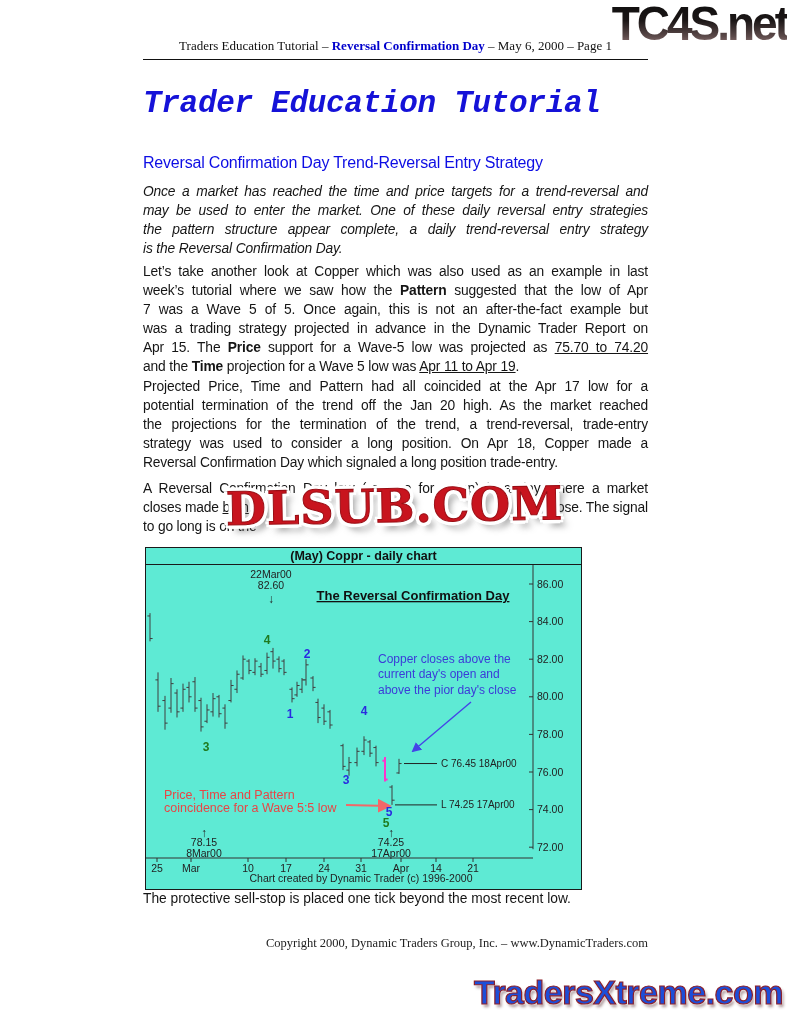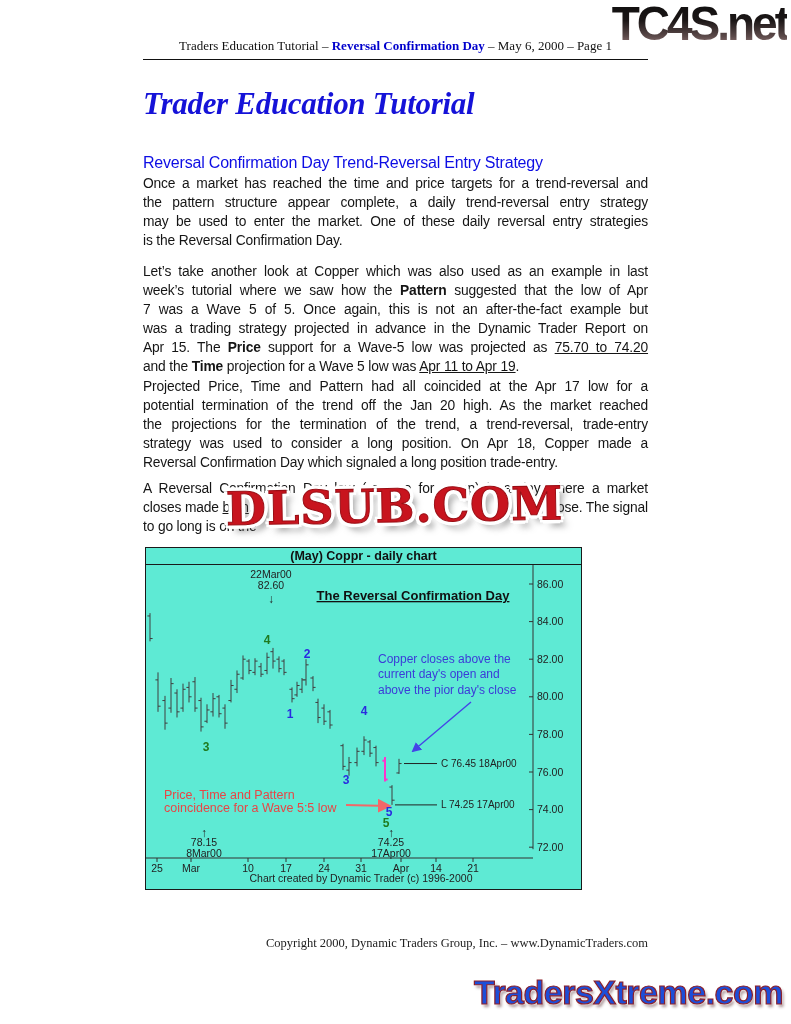--- a/index.html
+++ b/index.html
@@ -13,29 +13,29 @@
         background:linear-gradient(180deg,#0d0d0d 0%,#1c1717 45%,#5c4a4a 78%,#9b8080 100%);
         -webkit-background-clip:text;background-clip:text;color:transparent;
         transform:scaleY(1.04);}
 
   
   .header-line{top:38px;left:143px;width:505px;text-align:center;
                font-family:"Liberation Serif",serif;font-size:13px;color:#111;}
   .header-line .hl{color:#0000cc;font-weight:bold;}
   .rule{top:59px;left:143px;width:505px;border-top:1.6px solid #111;height:0;}
 
-  .doc-title{top:86px;left:143px;font-family:Liberation Serif, serif;
+  .doc-title{top:86px;left:143px;font-family:Liberation Mono, monospace;
              font-style:italic;font-weight:bold;font-size:31px;letter-spacing:-0.3px;
              color:#1512d8;}
 
   .section-heading{top:154px;left:143px;width:505px;font-weight:normal;font-size:16px;
                    letter-spacing:-0.2px;color:#0d0de4;}
 
   .para{left:143px;width:505px;font-size:13.8px;letter-spacing:-0.15px;line-height:19px;color:#151515;}
-  .p1{top:174px;} .p2{top:262px;} .p3{top:377px;} .p4{top:479px;}
+  .p1{top:182px;font-style:italic;} .p2{top:262px;} .p3{top:377px;} .p4{top:479px;}
   .ln{text-align:justify;text-align-last:justify;white-space:pre-wrap;}
   .ln.last{text-align-last:left;}
   .ln b{font-weight:bold;} .u{text-decoration:underline;}
   .split{position:relative;}
   .split .right{position:absolute;right:0;top:0;}
 
   
   .watermark{left:226px;top:483px;z-index:6;font-family:"DejaVu Serif",serif;
              font-weight:bold;font-size:46px;line-height:1;letter-spacing:1px;
              color:#c8141e;-webkit-text-stroke:1px #990d14;transform:rotate(-1deg);
@@ -68,22 +68,22 @@
 
   <div class="abs header-line"><span>Traders Education Tutorial – </span><span class="hl">Reversal Confirmation Day</span><span> – May 6, 2000 – Page 1</span></div>
   <div class="abs rule"></div>
 
   <div class="abs doc-title">Trader Education Tutorial</div>
 
   <div class="abs section-heading">Reversal Confirmation Day Trend-Reversal Entry Strategy</div>
 
   <div class="abs para p1">
     <div class="ln">Once a market has reached the time and price targets for a trend-reversal and</div>
+    <div class="ln">may be used to enter the market. One of these daily reversal entry strategies</div>
     <div class="ln">the pattern structure appear complete, a daily trend-reversal entry strategy</div>
-    <div class="ln">may be used to enter the market. One of these daily reversal entry strategies</div>
     <div class="ln last">is the Reversal Confirmation Day.</div>
   </div>
 
   <div class="abs para p2">
     <div class="ln">Let’s take another look at Copper which was also used as an example in last</div>
     <div class="ln"><span>week’s tutorial where we saw how the </span><b>Pattern</b><span> suggested that the low of Apr</span></div>
     <div class="ln">7 was a Wave 5 of 5. Once again, this is not an after-the-fact example but</div>
     <div class="ln">was a trading strategy projected in advance in the Dynamic Trader Report on</div>
     <div class="ln"><span>Apr 15. The </span><b>Price</b><span> support for a Wave-5 low was projected as </span><span class="u">75.70 to 74.20</span></div>
     <div class="ln last"><span>and the </span><b>Time</b><span> projection for a Wave 5 low was </span><span class="u">Apr 11 to Apr 19</span><span>.</span></div>
@@ -298,18 +298,19 @@
         <text x="121" y="79" font-size="12" font-weight="bold" fill="#1f7a1f" text-anchor="middle">4</text>
         <text x="144" y="153" font-size="12" font-weight="bold" fill="#2a2ae0" text-anchor="middle">1</text>
         <text x="161" y="93" font-size="12" font-weight="bold" fill="#2a2ae0" text-anchor="middle">2</text>
         <text x="200" y="219" font-size="12" font-weight="bold" fill="#2a2ae0" text-anchor="middle">3</text>
         <text x="218" y="150" font-size="12" font-weight="bold" fill="#2a2ae0" text-anchor="middle">4</text>
         <text x="243" y="251" font-size="12" font-weight="bold" fill="#2a2ae0" text-anchor="middle">5</text>
         <text x="240" y="262" font-size="12" font-weight="bold" fill="#1f7a1f" text-anchor="middle">5</text>
       </svg>
   </div>
 
+  <div class="abs caption">The protective sell-stop is placed one tick beyond the most recent low.</div>
 
   <div class="abs footer">Copyright 2000, Dynamic Traders Group, Inc. – www.DynamicTraders.com</div>
 
   <div class="abs txtreme">TradersXtreme.com</div>
 
 </div>
 
 </body></html>

